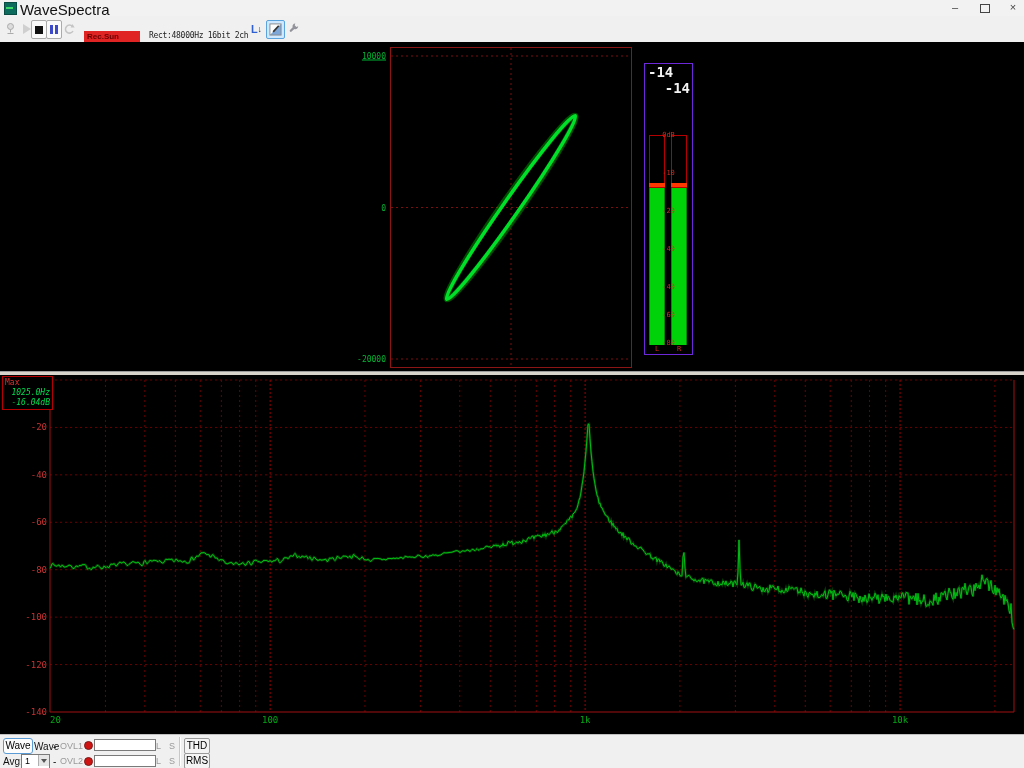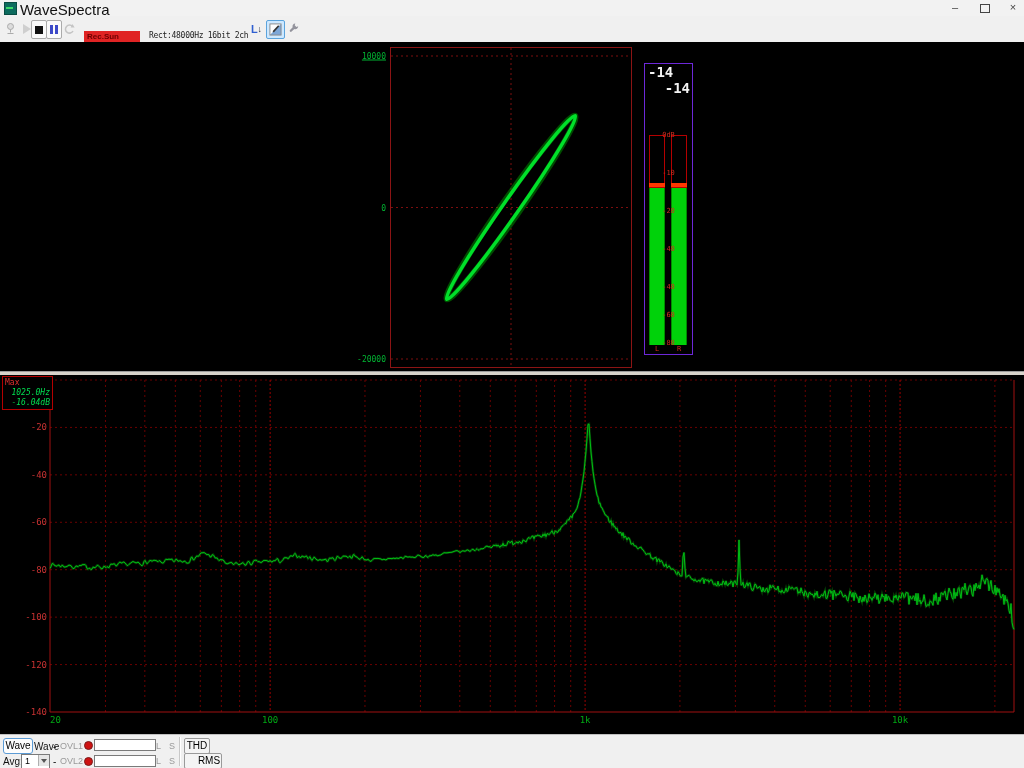--- a/index.html
+++ b/index.html
@@ -265,16 +265,16 @@
       <span class="cbtn">
           <i></i>
         </span>
     </div>
     <div class="bb" style="left:53px;top:21px;">-</div>
     <div class="bb graylab" style="left:60px;top:21px;font-size:9px;">OVL2</div>
     <span class="led" style="left:84px;top:22px;"></span>
     <input class="fld" style="left: 94px; top: 20px;" readonly="" value="">
     <div class="bb ls" style="left:156px;top:21px;">L</div>
     <div class="bb ls" style="left:169px;top:21px;">S</div>
-    <div class="pbtn" style="left:184px;top:18px;padding-left:12px;">RMS</div>
+    <div class="pbtn" style="left:184px;top:18px;">RMS</div>
   </div>
 
 </div>
 
 </body></html>

